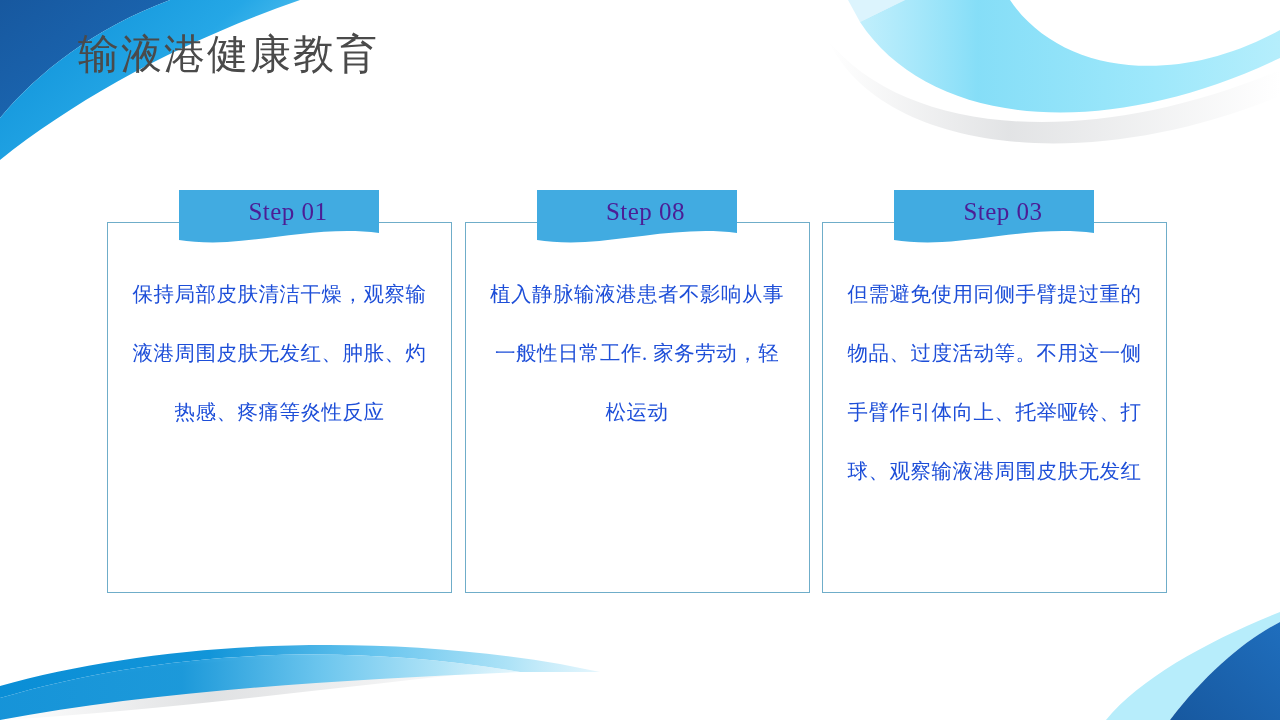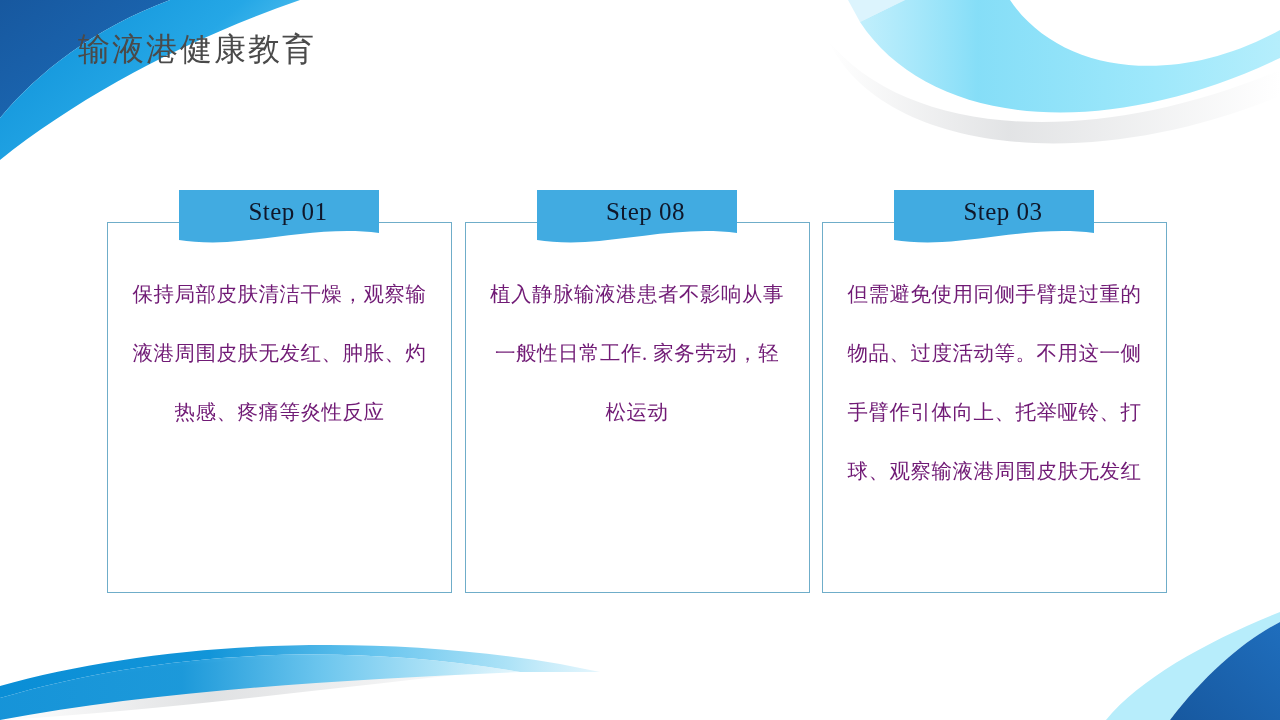--- a/index.html
+++ b/index.html
@@ -23,21 +23,21 @@
     width: 1280px;
     height: 720px;
     pointer-events: none;
   }
 
   
   .slide-title {
     position: absolute;
     left: 78px;
     top: 30px;
-    font-size: 32px;
+    font-size: 41px;
     line-height: 1.2;
     letter-spacing: 2px;
     color: #4a4a4a;
     white-space: nowrap;
     font-weight: 400;
     text-align: center;
   }
 
   
   .cards {
@@ -80,33 +80,33 @@
     display: block;
   }
   .banner-label {
     position: absolute;
     left: 0;
     top: 0;
     width: 218px;
     height: 44px;
     line-height: 44px;
     text-align: center;
-    color: #0f172a;
+    color: #4c1d95;
     font-size: 25px;
     letter-spacing: 0.5px;
   }
   .card-text {
     position: absolute;
     left: 22px;
     top: 75px;
     width: 301px;
     text-align: center;
     font-size: 20.5px;
     line-height: 59px;
-    color: #701a75;
+    color: #1d4ed8;
     letter-spacing: 0.5px;
   }
 </style>
 </head>
 <body>
 
 <div id="slide">
 
   <svg class="deco-layer" viewBox="0 0 1280 720" preserveAspectRatio="none" xmlns="http://www.w3.org/2000/svg">
     <defs>

